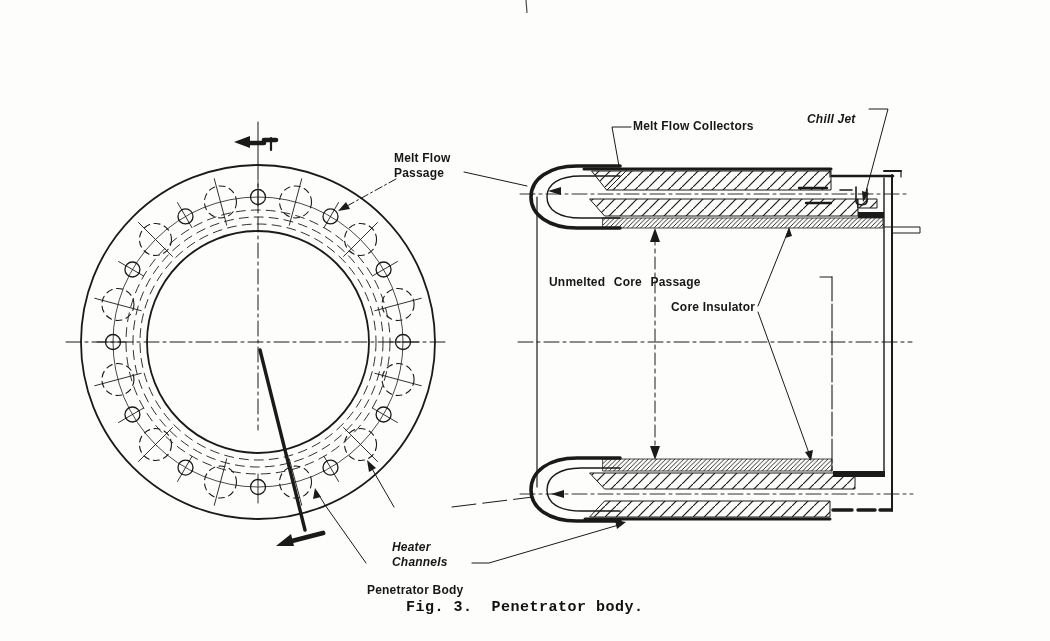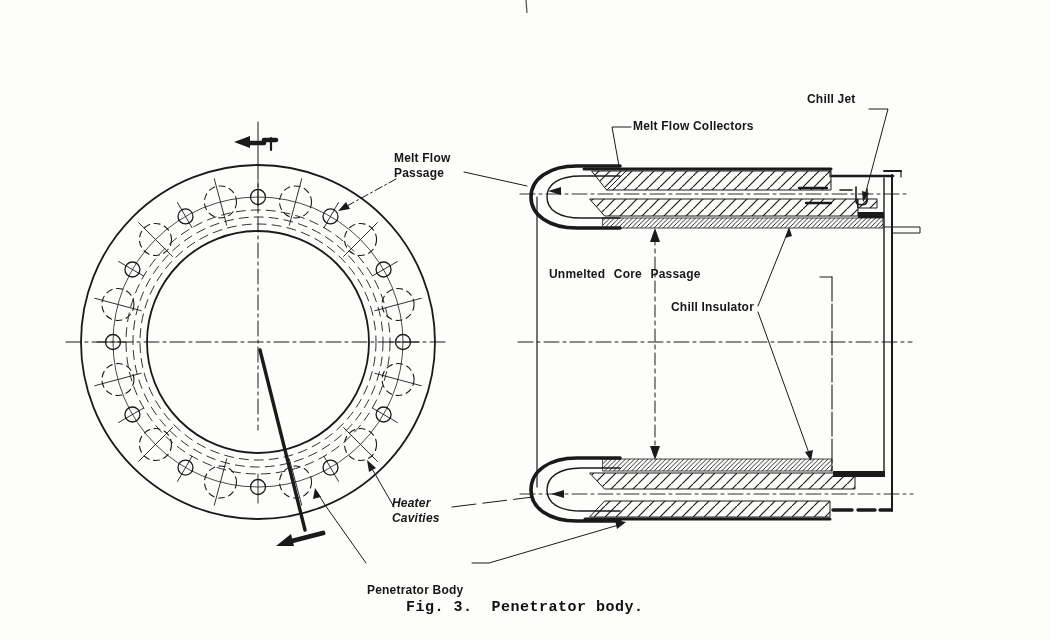--- a/index.html
+++ b/index.html
@@ -8,21 +8,21 @@
     font-family:"Liberation Sans",sans-serif;
   }
   .canvas{position:relative;width:1050px;height:641px;}
   svg{position:absolute;left:0;top:0;}
   .lbl{
     position:absolute;
     font:700 12px "Liberation Sans",sans-serif;
     color:#171717;letter-spacing:.2px;line-height:15px;white-space:nowrap;
   }
   .lbl.center{}
-  .lbl.slant{font-style:italic;}
+  .lbl.slant{font-style:italic;margin-top:44px;}
   .wide{word-spacing:5px;}
   .caption{
     position:absolute;left:406px;top:599px;
     font:700 15px "Liberation Mono","DejaVu Sans Mono",monospace;
     color:#111;white-space:pre;letter-spacing:.5px;text-align:right;
   }
 </style>
 </head>
 <body>
 
@@ -203,27 +203,27 @@
   </g>
 </svg>
 
   <div class="lbl center" style="left:394px;top:151px;width:72px;">
     <div>Melt Flow</div>
     <div>Passage</div>
   </div>
 
   <div class="lbl" style="left:633px;top:119px;">Melt Flow Collectors</div>
 
-  <div class="lbl" style="left:807px;top:92px;">Chill Jet</div>
-
-  <div class="lbl wide" style="left:549px;top:267px;">Unmelted Core Passage</div>
-
-  <div class="lbl" style="left:671px;top:300px;">Chill Insulator</div>
+  <div class="lbl" style="left:807px;top:112px;font-style:italic;">Chill Jet</div>
+
+  <div class="lbl wide" style="left:549px;top:275px;">Unmelted Core Passage</div>
+
+  <div class="lbl" style="left:671px;top:300px;">Core Insulator</div>
 
   <div class="lbl center slant" style="left:392px;top:496px;width:60px;">
     <div>Heater</div>
-    <div>Cavities</div>
+    <div>Channels</div>
   </div>
 
   <div class="lbl" style="left:367px;top:583px;">Penetrator Body</div>
 
   <div class="caption">Fig. 3.  Penetrator body.</div>
 </div>
 
 </body></html>

